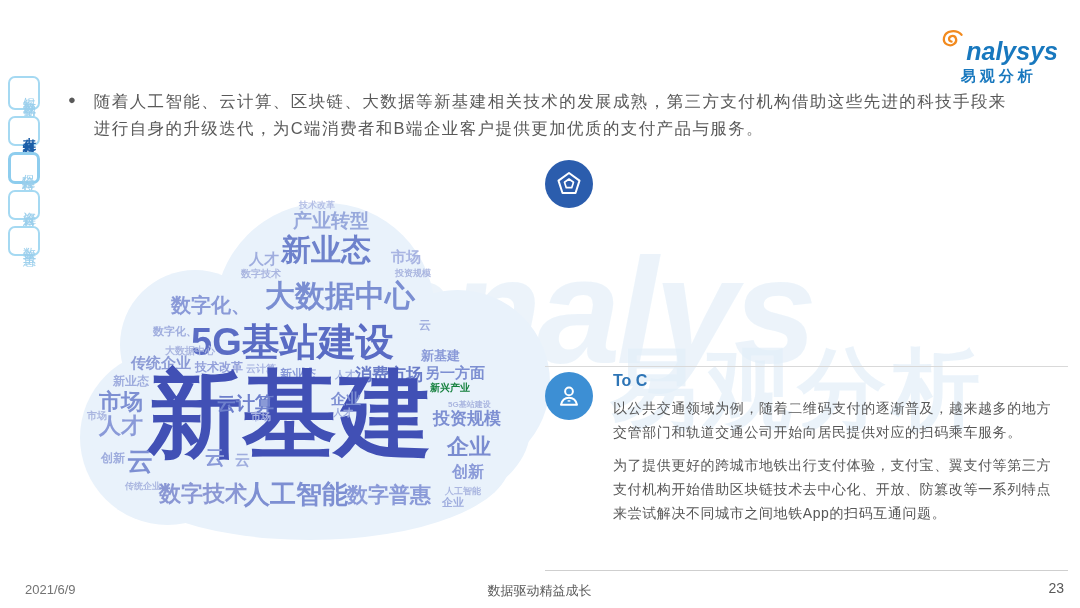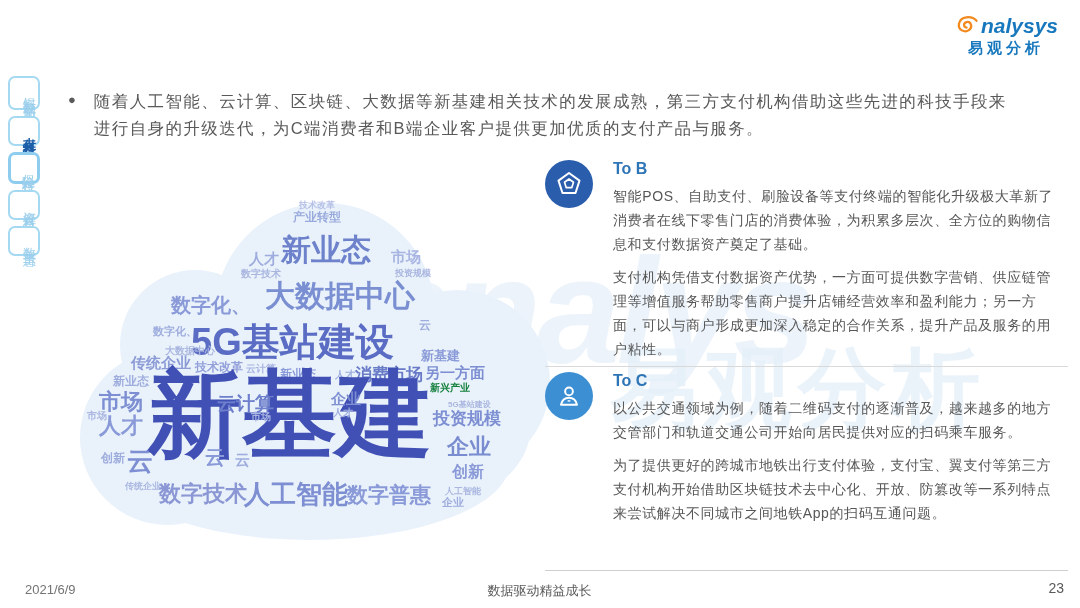--- a/index.html
+++ b/index.html
@@ -14,21 +14,21 @@
          color:#e3eff9; opacity:.7; z-index:1; pointer-events:none; letter-spacing:6px; }
 
   
   .title-wrap { position:absolute; left:62px; top:26px; display:flex; align-items:center; z-index:3; }
   .title-bar  { width:6px; height:32px; background:#2e75b6; margin-right:10px; }
   .page-title { font-size:24px; font-weight:700; color:#4d4d4d; letter-spacing:1px; }
 
   .logo { position:absolute; right:22px; top:14px; text-align:center; z-index:3; }
   .logo-top { display:flex; align-items:center; justify-content:center; }
   .logo-swirl { width:26px; height:24px; margin-right:1px; }
-  .logo-text { font-size:21px; font-weight:700; font-style:italic; color:#1878be; letter-spacing:0; }
+  .logo-text { font-size:25px; font-weight:700; font-style:italic; color:#1878be; letter-spacing:0;margin-top:23px; }
   .logo-sub  { font-size:15px; font-weight:700; color:#1878be; letter-spacing:4px; margin-top:1px; }
 
   
   .sidebar { position:absolute; left:8px; top:76px; width:32px; display:flex; flex-direction:column; gap:6px; z-index:3; }
   .side-tab { writing-mode:vertical-rl; text-orientation:upright; border:2px solid #a5d9f2; border-radius:7px;
               color:#9bcfec; font-size:13px; letter-spacing:2px; padding:9px 0; text-align:center; width:32px;
               background:#ffffff; cursor:pointer; }
   .side-tab.active { color:#1c5fa8; font-weight:700; }
   .side-tab.em { border-width:3px; border-color:#8ecdee; }
 
@@ -101,21 +101,21 @@
   </div>
 
   <div class="wordcloud">
     <div class="blob b1"></div>
     <div class="blob b2"></div>
     <div class="blob b3"></div>
     <div class="blob b4"></div>
     <div class="blob b5"></div>
     <div class="blob b6"></div>
   <span class="word" style="left: 214px; top: 6px; font-size: 9px; color: rgb(180, 191, 230);">技术改革</span>
-      <span class="word" style="left: 208px; top: 16px; font-size: 12px; color: rgb(152, 169, 220);">产业转型</span>
+      <span class="word" style="left: 208px; top: 16px; font-size: 19px; color: rgb(152, 169, 220);">产业转型</span>
       <span class="word" style="left: 196px; top: 40px; font-size: 30px; color: rgb(110, 130, 204); font-weight: 800;">新业态</span>
       <span class="word" style="left: 164px; top: 56px; font-size: 15px; color: rgb(159, 173, 222);">人才</span>
       <span class="word" style="left: 306px; top: 54px; font-size: 15px; color: rgb(168, 180, 226);">市场</span>
       <span class="word" style="left: 156px; top: 74px; font-size: 10px; color: rgb(170, 182, 224);">数字技术</span>
       <span class="word" style="left: 310px; top: 74px; font-size: 9px; color: rgb(170, 182, 224);">投资规模</span>
       <span class="word" style="left: 180px; top: 86px; font-size: 30px; color: rgb(122, 142, 210); font-weight: 800;">大数据中心</span>
       <span class="word" style="left: 86px; top: 100px; font-size: 20px; color: rgb(138, 154, 216);">数字化、</span>
       <span class="word" style="left: 334px; top: 124px; font-size: 12px; color: rgb(159, 173, 222);">云</span>
       <span class="word" style="left: 106px; top: 128px; font-size: 38px; color: rgb(90, 108, 196); font-weight: 800;">5G基站建设</span>
       <span class="word" style="left: 68px; top: 131px; font-size: 11px; color: rgb(159, 173, 222);">数字化、</span>
@@ -154,25 +154,20 @@
       <span class="word" style="left: 357px; top: 302px; font-size: 11px; color: rgb(159, 173, 222);">企业</span>
     </div>
 
   <div class="section sec-b">
     <div class="sec-icon" style="background: rgb(43, 93, 173);">
       <svg viewBox="0 0 24 24">
         <path d="M12 3.2 L20.4 9.3 L17.2 19.2 L6.8 19.2 L3.6 9.3 Z" fill="none" stroke="#ffffff" stroke-width="1.6" stroke-linejoin="round"></path>
         <path d="M12 8 L15.6 10.6 L14.2 14.9 L9.8 14.9 L8.4 10.6 Z" fill="none" stroke="#ffffff" stroke-width="1.3" stroke-linejoin="round"></path>
       </svg>
     </div>
-    <div class="sec-body">
-      <div class="sec-heading">To B</div>
-      <p>智能POS、自助支付、刷脸设备等支付终端的智能化升级极大革新了消费者在线下零售门店的消费体验，为积累多层次、全方位的购物信息和支付数据资产奠定了基础。</p>
-      <p>支付机构凭借支付数据资产优势，一方面可提供数字营销、供应链管理等增值服务帮助零售商户提升店铺经营效率和盈利能力；另一方面，可以与商户形成更加深入稳定的合作关系，提升产品及服务的用户粘性。</p>
-    </div>
   </div>
 
   <div class="divider-mid"></div>
 
   <div class="section sec-c">
     <div class="sec-icon" style="background: rgb(61, 143, 212);">
       <svg viewBox="0 0 24 24">
         <circle cx="12" cy="8.3" r="3.1" fill="none" stroke="#ffffff" stroke-width="1.6"></circle>
         <path d="M5.6 19 C6.5 14.8 9.5 13.4 12 13.4 C14.5 13.4 17.5 14.8 18.4 19 Z" fill="none" stroke="#ffffff" stroke-width="1.6" stroke-linejoin="round"></path>
         <rect x="10.9" y="15.4" width="2.2" height="1.1" fill="#ffffff"></rect>

